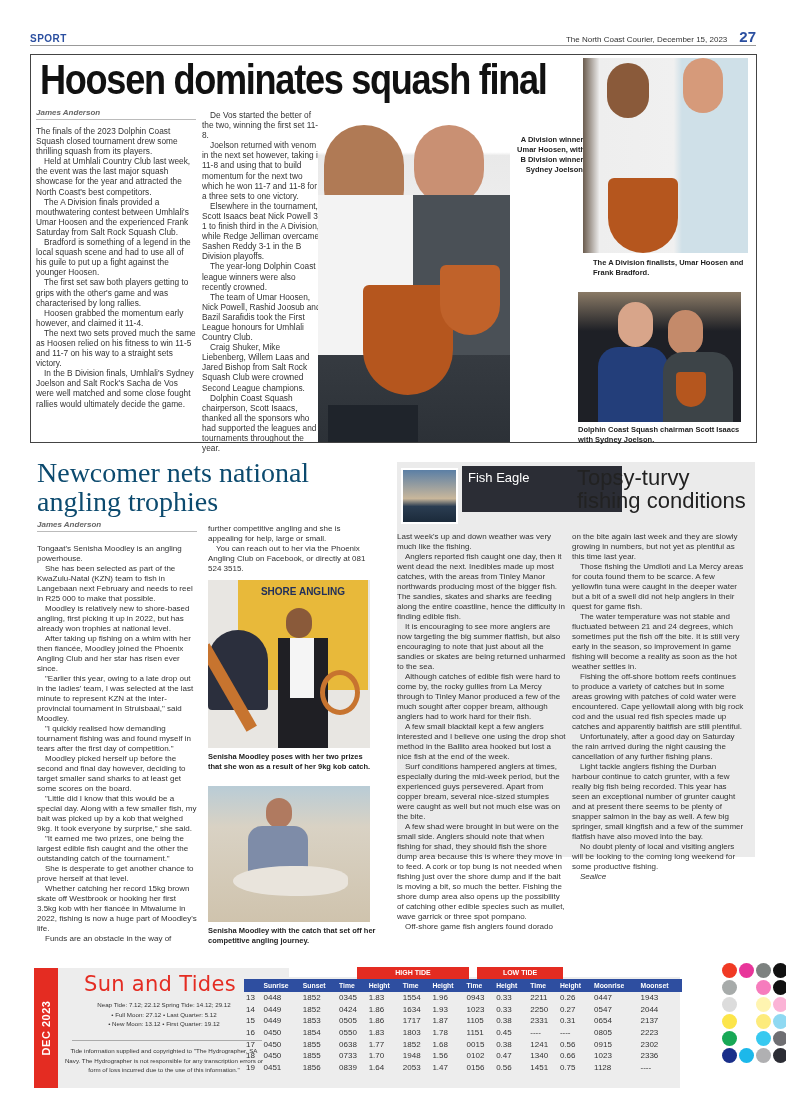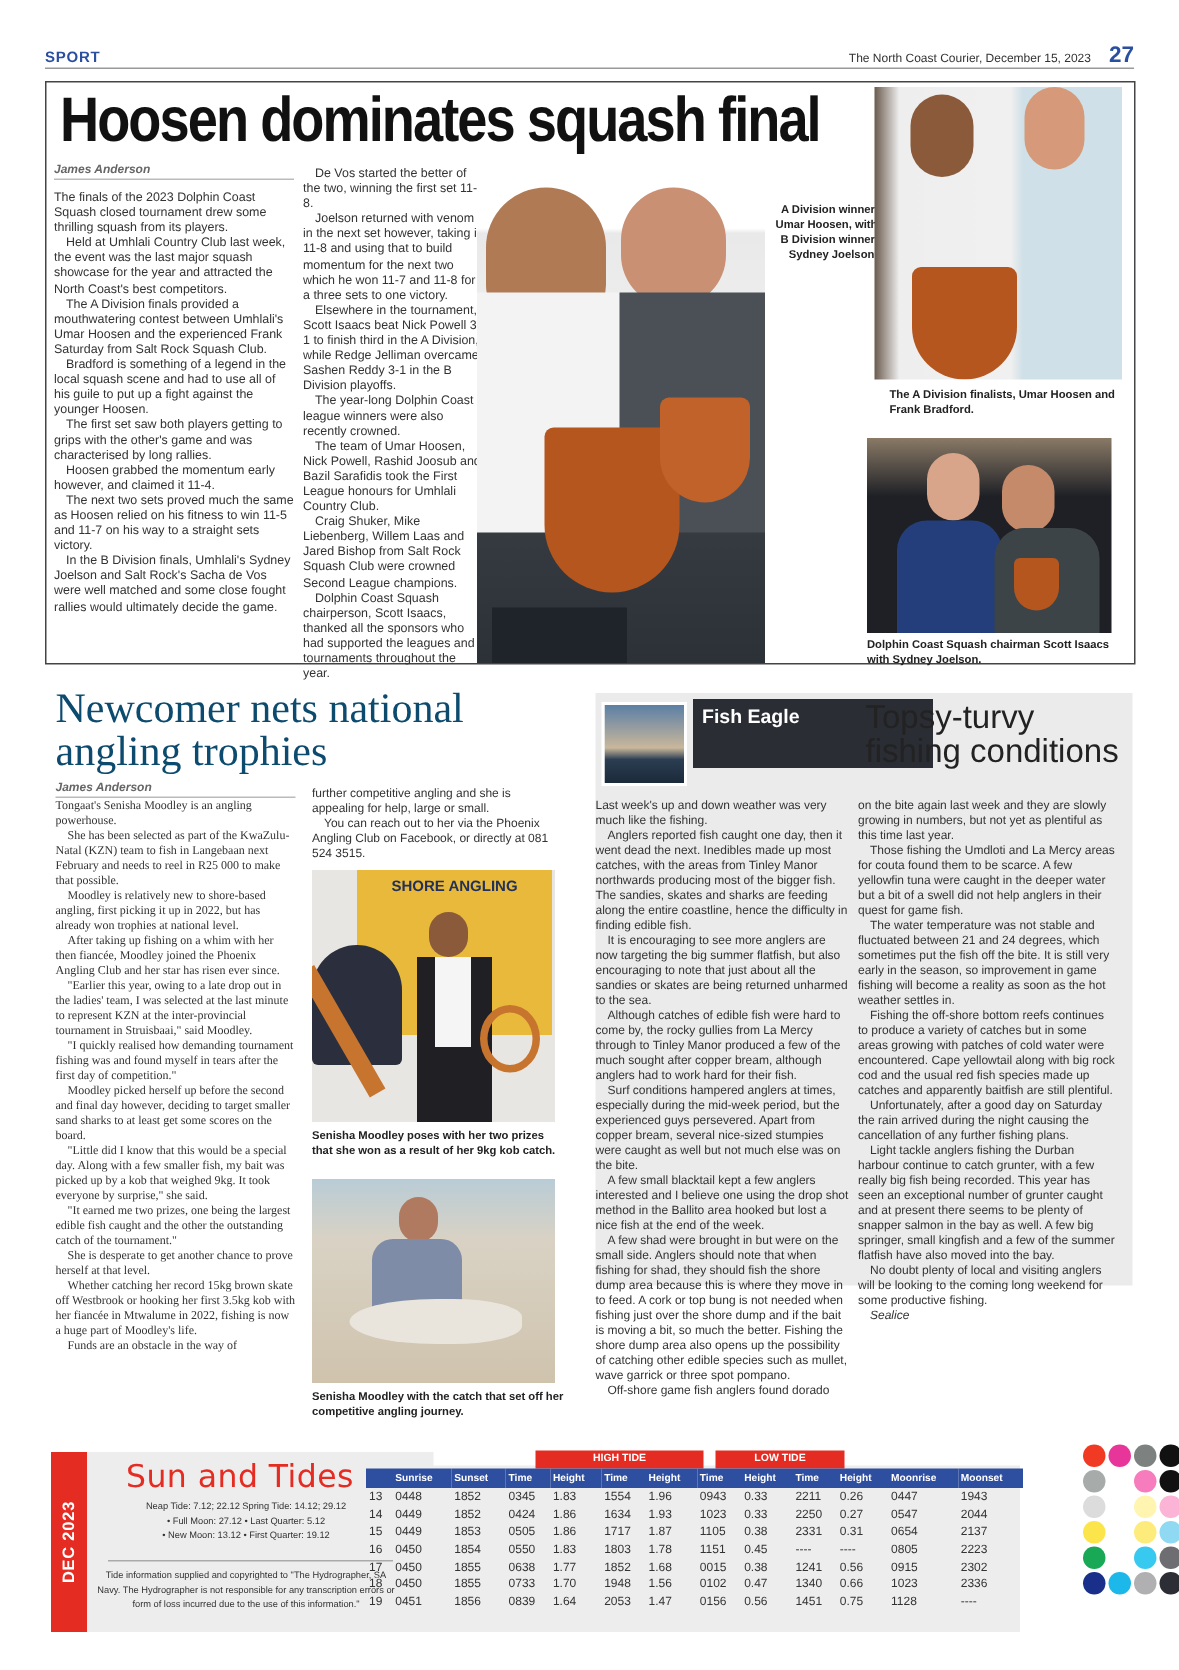--- a/index.html
+++ b/index.html
@@ -23,21 +23,21 @@
 
   .photo { background: #7a6a5c; overflow: hidden; }
   .cap-bold { font-size: 7.5px; font-weight: bold; color: #222; line-height: 10px; }
 
   
   .angling-title { left: 37px; top: 458px; font-family: "Liberation Serif", serif; font-size: 28px; line-height: 29px; color: #0c4a6e; }
 
   
   .fish-box { left: 397px; top: 462px; width: 358px; height: 395px; background: #ebebeb; }
   .fe-head { left: 462px; top: 466px; width: 160px; height: 46px; background: #2b2d35; }
-  .fe-title { left: 468px; top: 470px; font-size: 13px; font-weight: bold; color: #fff; font-family: "Liberation Sans", sans-serif; }
+  .fe-title { left: 468px; top: 470px; font-size: 13px; font-weight: normal; color: #fff; font-family: "Liberation Sans", sans-serif; }
   .fe-thumb { left: 401px; top: 468px; width: 57px; height: 56px; border: 2px solid #fff; background: linear-gradient(180deg,#5b7fa5 0%,#c9b79b 55%,#2b3d52 70%,#1b2a3a 100%); }
   .topsy-title { left: 577px; top: 466px; font-size: 22px; line-height: 23px; color: #222; font-family: "Liberation Sans", sans-serif; }
 
   
   .tides-band { left: 34px; top: 968px; width: 255px; height: 120px; background: #ededed; }
   .dec-bar { left: 34px; top: 968px; width: 24px; height: 120px; background: #e42c22; }
   .dec-text { left: 34px; top: 968px; width: 24px; height: 120px; display: flex; align-items: center; justify-content: center; }
   .dec-text span { transform: rotate(-90deg); color: #fff; font-weight: bold; font-size: 11px; white-space: nowrap; letter-spacing: 0.5px; }
   .sun-title { left: 84px; top: 972px; font-size: 21px; color: #e42c22; font-family: "DejaVu Sans", sans-serif; letter-spacing: 0.3px; }
   .tide-notes { left: 64px; top: 1000px; width: 200px; text-align: center; font-size: 6.2px; line-height: 9.5px; color: #333; }
@@ -114,21 +114,21 @@
   <div class="abs" style="left:90px;top:18px;width:35px;height:45px;border-radius:18px;background:#c48a6a;"></div>
   <div class="abs" style="left:20px;top:55px;width:70px;height:75px;background:#233e7a;border-radius:20px 20px 0 0;"></div>
   <div class="abs" style="left:85px;top:60px;width:70px;height:70px;background:#3d4448;border-radius:20px 20px 0 0;"></div>
   <div class="abs" style="left:98px;top:80px;width:30px;height:35px;background:#b5561e;border-radius:4px 4px 15px 15px;"></div>
 </div>
 <div class="abs cap-bold" style="left:578px;top:425px;width:170px;">Dolphin Coast Squash chairman Scott Isaacs with Sydney Joelson.</div>
 
 <div class="abs angling-title" style="width:320px;">Newcomer nets national angling trophies</div>
 <div class="abs" style="left:37px;top:520px;width:160px;">
   <div class="byline">James Anderson</div>
-  <div class="col" style="margin-top:0;font-size:8px;line-height:10px;font-family:Liberation Serif, serif;">
+  <div class="col" style="margin-top:12px;font-size:8px;line-height:10px;">
     <p class="first">Tongaat's Senisha Moodley is an angling powerhouse.</p>
     <p>She has been selected as part of the KwaZulu-Natal (KZN) team to fish in Langebaan next February and needs to reel in R25 000 to make that possible.</p>
     <p>Moodley is relatively new to shore-based angling, first picking it up in 2022, but has already won trophies at national level.</p>
     <p>After taking up fishing on a whim with her then fiancée, Moodley joined the Phoenix Angling Club and her star has risen ever since.</p>
     <p>"Earlier this year, owing to a late drop out in the ladies' team, I was selected at the last minute to represent KZN at the inter-provincial tournament in Struisbaai," said Moodley.</p>
     <p>"I quickly realised how demanding tournament fishing was and found myself in tears after the first day of competition."</p>
     <p>Moodley picked herself up before the second and final day however, deciding to target smaller sand sharks to at least get some scores on the board.</p>
     <p>"Little did I know that this would be a special day. Along with a few smaller fish, my bait was picked up by a kob that weighed 9kg. It took everyone by surprise," she said.</p>
     <p>"It earned me two prizes, one being the largest edible fish caught and the other the outstanding catch of the tournament."</p>
     <p>She is desperate to get another chance to prove herself at that level.</p>
@@ -165,22 +165,22 @@
 <div class="abs fe-head"></div>
 <div class="abs fe-title">Fish Eagle</div>
 <div class="abs fe-thumb"></div>
 <div class="abs topsy-title" style="width:180px;">Topsy-turvy fishing conditions</div>
 
 <div class="abs col" style="left:397px;top:532px;width:170px;font-size:8px;line-height:10px;">
   <p class="first">Last week's up and down weather was very much like the fishing.</p>
   <p>Anglers reported fish caught one day, then it went dead the next. Inedibles made up most catches, with the areas from Tinley Manor northwards producing most of the bigger fish. The sandies, skates and sharks are feeding along the entire coastline, hence the difficulty in finding edible fish.</p>
   <p>It is encouraging to see more anglers are now targeting the big summer flatfish, but also encouraging to note that just about all the sandies or skates are being returned unharmed to the sea.</p>
   <p>Although catches of edible fish were hard to come by, the rocky gullies from La Mercy through to Tinley Manor produced a few of the much sought after copper bream, although anglers had to work hard for their fish.</p>
+  <p>A few small blacktail kept a few anglers interested and I believe one using the drop shot method in the Ballito area hooked but lost a nice fish at the end of the week.</p>
   <p>Surf conditions hampered anglers at times, especially during the mid-week period, but the experienced guys persevered. Apart from copper bream, several nice-sized stumpies were caught as well but not much else was on the bite.</p>
-  <p>A few small blacktail kept a few anglers interested and I believe one using the drop shot method in the Ballito area hooked but lost a nice fish at the end of the week.</p>
   <p>A few shad were brought in but were on the small side. Anglers should note that when fishing for shad, they should fish the shore dump area because this is where they move in to feed. A cork or top bung is not needed when fishing just over the shore dump and if the bait is moving a bit, so much the better. Fishing the shore dump area also opens up the possibility of catching other edible species such as mullet, wave garrick or three spot pompano.</p>
   <p>Off-shore game fish anglers found dorado</p>
 </div>
 
 <div class="abs col" style="left:572px;top:532px;width:172px;font-size:8px;line-height:10px;">
   <p class="first">on the bite again last week and they are slowly growing in numbers, but not yet as plentiful as this time last year.</p>
   <p>Those fishing the Umdloti and La Mercy areas for couta found them to be scarce. A few yellowfin tuna were caught in the deeper water but a bit of a swell did not help anglers in their quest for game fish.</p>
   <p>The water temperature was not stable and fluctuated between 21 and 24 degrees, which sometimes put the fish off the bite. It is still very early in the season, so improvement in game fishing will become a reality as soon as the hot weather settles in.</p>
   <p>Fishing the off-shore bottom reefs continues to produce a variety of catches but in some areas growing with patches of cold water were encountered. Cape yellowtail along with big rock cod and the usual red fish species made up catches and apparently baitfish are still plentiful.</p>
   <p>Unfortunately, after a good day on Saturday the rain arrived during the night causing the cancellation of any further fishing plans.</p>

